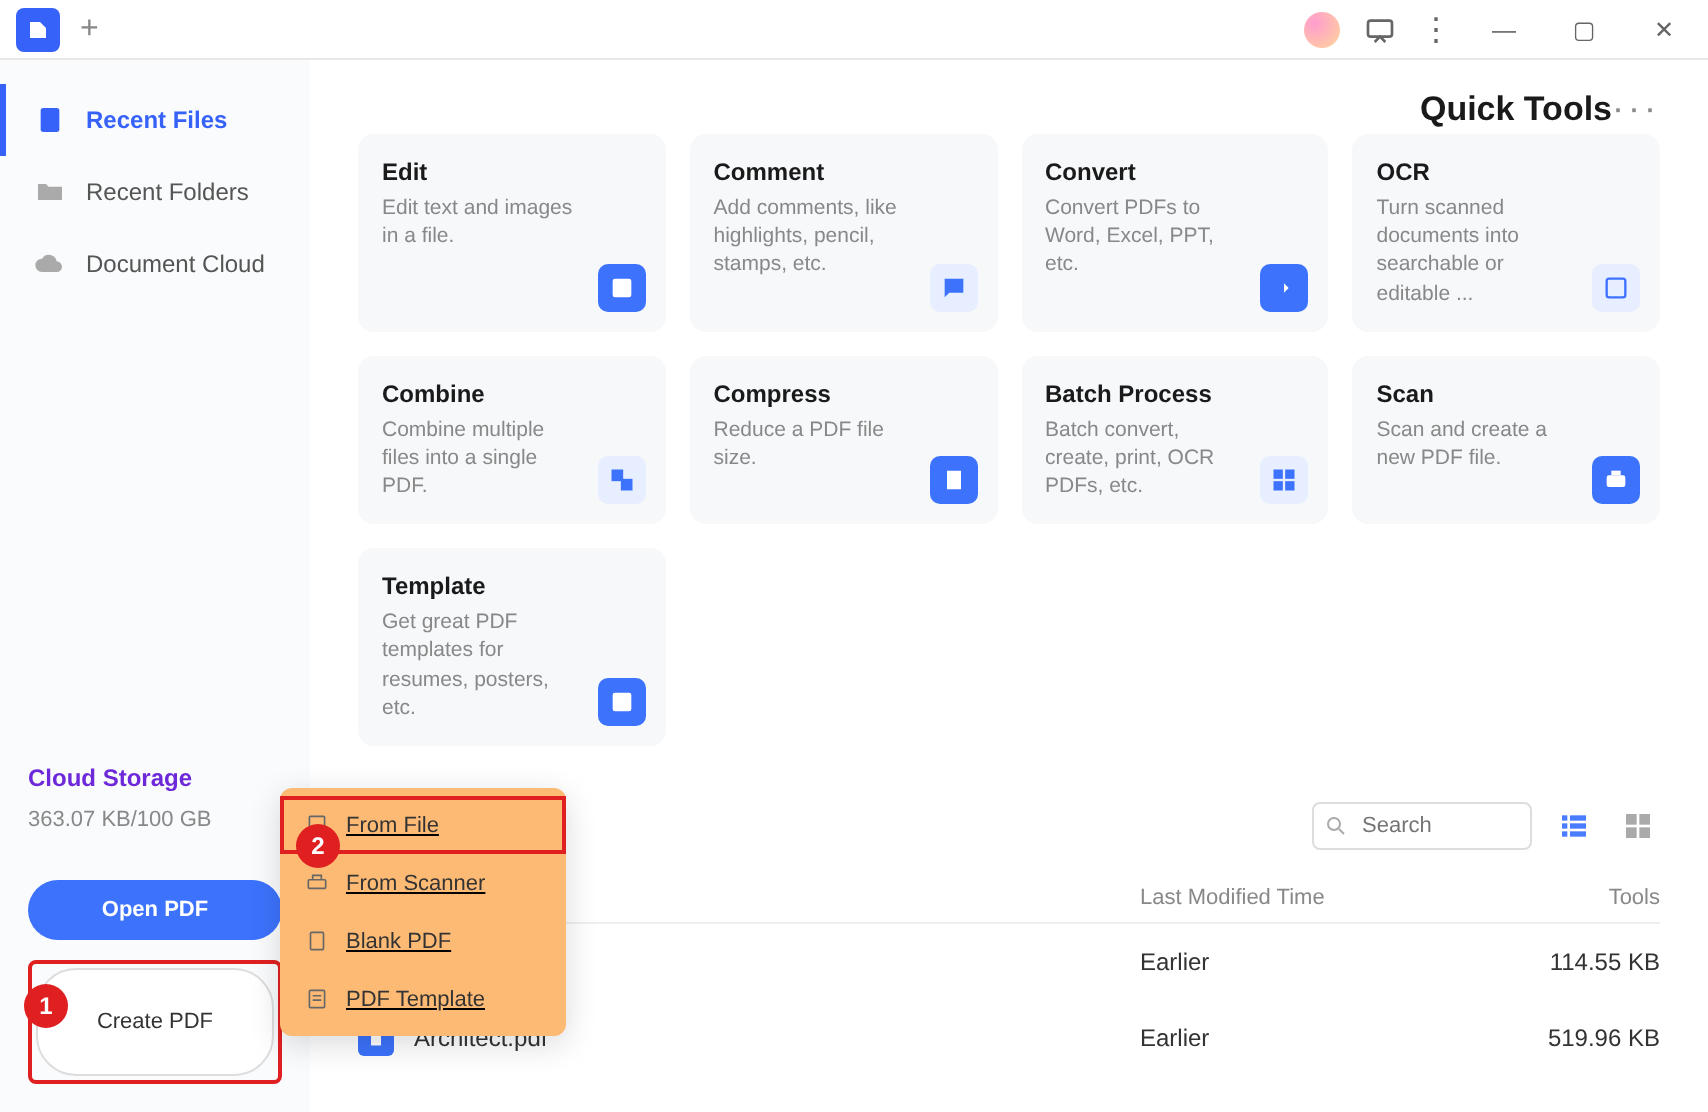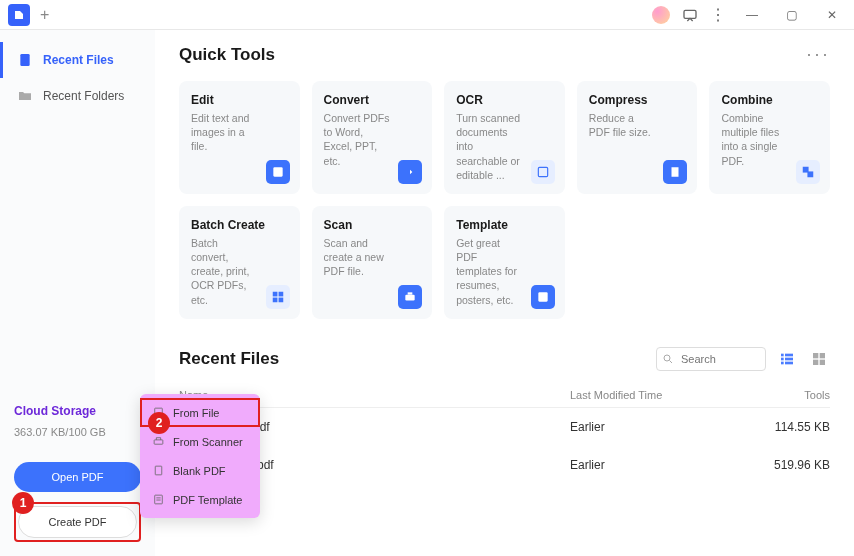--- a/index.html
+++ b/index.html
@@ -15,49 +15,49 @@
 .main { display: flex; height: calc(100% - 30px); }
 .sidebar { width: 155px; background: #fafbfc; display: flex; flex-direction: column; padding-top: 12px; }
 .nav-item { display: flex; align-items: center; gap: 10px; padding: 10px 14px; font-size: 12px; color: #555; cursor: pointer; border-left: 3px solid transparent; }
 .nav-item.active { color: #3662fa; border-left-color: #3662fa; font-weight: 600; }
 .nav-item.active .nav-icon { color: #3662fa; }
 .nav-icon { width: 16px; height: 16px; color: #aaa; }
 .nav-icon svg { width: 100%; height: 100%; fill: currentColor; }
 .sidebar-bottom { margin-top: auto; padding: 14px; }
 .storage-title { font-size: 12px; font-weight: 600; color: #6d28d9; margin-bottom: 8px; }
 .storage-value { font-size: 11px; color: #888; margin-bottom: 24px; }
-.btn-primary { width: 100%; padding: 9px 0; background: #3c72fc; color: #fff; border: none; border-radius: 20px; font-size: 11px; font-weight: 400; cursor: pointer; margin-bottom: 10px; }
-.btn-secondary { width: 100%; padding: 9px 0; background: #fff; color: #333; border: 1px solid #ddd; border-radius: 20px; font-size: 11px; font-weight: 500; cursor: pointer; }
+.btn-primary { width: 100%; padding: 9px 0; background: #3c72fc; color: #fff; border: none; border-radius: 20px; font-size: 11px; font-weight: 700; cursor: pointer; margin-bottom: 10px; }
+.btn-secondary { width: 100%; padding: 20px 0; background: #fff; color: #333; border: 1px solid #ddd; border-radius: 20px; font-size: 11px; font-weight: 500; cursor: pointer; }
 .create-wrap { position: relative; border: 2px solid #e02020; padding: 2px; border-radius: 4px; }
 .content { flex: 1; padding: 14px 24px; overflow: auto; background: #fff; }
-.content-header { display: flex; align-items: center; justify-content: space-between; margin-bottom: 16px; }
+.content-header { display: flex; align-items: center; justify-content: flex-end; margin-bottom: 2px; }
 .section-title { font-size: 17px; font-weight: 700; color: #1a1a1a; }
 .more-icon { color: #888; font-size: 18px; letter-spacing: 2px; }
-.tools-grid { display: grid; grid-template-columns: repeat(5, 1fr); gap: 12px; margin-bottom: 28px; }
+.tools-grid { display: grid; grid-template-columns: repeat(4, 1fr); gap: 12px; margin-bottom: 28px; }
 .tool-card { background: #f6f8fa; border-radius: 8px; padding: 12px; position: relative; min-height: 72px; cursor: pointer; }
 .tool-title { font-size: 12px; font-weight: 700; color: #1a1a1a; margin-bottom: 4px; }
 .tool-desc { font-size: 10.5px; color: #888; line-height: 1.35; padding-right: 30px; }
 .tool-icon { position: absolute; right: 10px; bottom: 10px; width: 24px; height: 24px; background: #3c72fc; border-radius: 5px; display: flex; align-items: center; justify-content: center; }
 .tool-icon.light { background: #e6eeff; }
 .tool-icon svg { width: 14px; height: 14px; fill: #fff; }
 .tool-icon.light svg { fill: #3c72fc; }
 .recent-header { display: flex; align-items: center; justify-content: space-between; margin-bottom: 12px; }
 .recent-right { display: flex; align-items: center; gap: 10px; }
 .search-box { position: relative; }
 .search-box input { width: 110px; padding: 5px 8px 5px 24px; border: 1px solid #ddd; border-radius: 4px; font-size: 11px; outline: none; }
 .search-box svg { position: absolute; left: 6px; top: 50%; transform: translateY(-50%); width: 12px; height: 12px; fill: #aaa; }
 .view-btn { width: 22px; height: 22px; display: flex; align-items: center; justify-content: center; color: #888; }
 .table-head { display: flex; font-size: 11px; color: #888; padding: 6px 0; border-bottom: 1px solid #eee; }
 .table-row { display: flex; align-items: center; font-size: 12px; color: #333; padding: 10px 0; }
 .col-name { flex: 1; display: flex; align-items: center; gap: 10px; }
 .col-modified { width: 180px; }
 .col-size { width: 80px; text-align: right; }
 .file-icon { width: 18px; height: 18px; background: #3c72fc; border-radius: 3px; display: flex; align-items: center; justify-content: center; }
 .file-icon svg { width: 10px; height: 10px; fill: #fff; }
-.popup { position: absolute; left: 140px; bottom: 38px; width: 120px; background: #f0abfc; border-radius: 6px; box-shadow: 0 4px 16px rgba(0,0,0,0.15); padding: 4px 0; z-index: 100; }
+.popup { position: absolute; left: 140px; bottom: 38px; width: 143px; background: #fdba74; border-radius: 6px; box-shadow: 0 4px 16px rgba(0,0,0,0.15); padding: 4px 0; z-index: 100; text-decoration: underline; }
 .popup-item { display: flex; align-items: center; gap: 8px; padding: 8px 12px; font-size: 11px; color: #333; cursor: pointer; }
 .popup-item.highlighted { outline: 2px solid #e02020; outline-offset: -2px; }
 .popup-item svg { width: 13px; height: 13px; fill: none; stroke: #666; stroke-width: 1.5; }
 .badge { position: absolute; width: 22px; height: 22px; background: #e02020; color: #fff; border-radius: 50%; display: flex; align-items: center; justify-content: center; font-size: 12px; font-weight: 700; z-index: 200; }
 .badge-1 { left: 12px; bottom: 42px; }
 .badge-2 { left: 148px; bottom: 122px; }
 </style>
 </head>
 <body>
 
@@ -90,20 +90,26 @@
             <rect x="5" y="3" width="14" height="18" rx="2"></rect>
           </svg></span>
       <span>Recent Files</span>
     </div>
     <div class="nav-item">
       <span class="nav-icon"><svg viewBox="0 0 24 24">
             <path d="M3 6h6l2 2h10v10H3z"></path>
           </svg></span>
       <span>Recent Folders</span>
     </div>
+    <div class="nav-item">
+      <span class="nav-icon"><svg viewBox="0 0 24 24">
+            <path d="M6 18a5 5 0 010-10 6 6 0 0111 2 4 4 0 010 8H6z"></path>
+          </svg></span>
+      <span>Document Cloud</span>
+    </div>
     <div class="sidebar-bottom">
       <div class="storage-title">Cloud Storage</div>
       <div class="storage-value">363.07 KB/100 GB</div>
       <button class="btn-primary">Open PDF</button>
       <div class="create-wrap">
         <button class="btn-secondary">Create PDF</button>
       </div>
     </div>
   </div>
 
@@ -116,58 +122,67 @@
       <div class="tool-card">
           <div class="tool-title">Edit</div>
           <div class="tool-desc">Edit text and images in a file.</div>
           <div class="tool-icon">
             <svg viewBox="0 0 24 24">
               <rect x="4" y="4" width="16" height="16" rx="2"></rect>
             </svg>
           </div>
         </div>
       <div class="tool-card">
+          <div class="tool-title">Comment</div>
+          <div class="tool-desc">Add comments, like highlights, pencil, stamps, etc.</div>
+          <div class="tool-icon light">
+            <svg viewBox="0 0 24 24">
+              <path d="M4 4h16v12H8l-4 4z"></path>
+            </svg>
+          </div>
+        </div>
+      <div class="tool-card">
           <div class="tool-title">Convert</div>
           <div class="tool-desc">Convert PDFs to Word, Excel, PPT, etc.</div>
           <div class="tool-icon">
             <svg viewBox="0 0 24 24">
               <path d="M4 12h12m-4-4l4 4-4 4"></path>
             </svg>
           </div>
         </div>
       <div class="tool-card">
           <div class="tool-title">OCR</div>
           <div class="tool-desc">Turn scanned documents into searchable or editable ...</div>
           <div class="tool-icon light">
             <svg viewBox="0 0 24 24">
               <rect x="4" y="4" width="16" height="16" rx="2" fill="none" stroke="#3c72fc" stroke-width="2"></rect>
             </svg>
           </div>
         </div>
       <div class="tool-card">
-          <div class="tool-title">Compress</div>
-          <div class="tool-desc">Reduce a PDF file size.</div>
-          <div class="tool-icon">
-            <svg viewBox="0 0 24 24">
-              <path d="M6 4h12v16H6zM10 8h4M10 12h4"></path>
-            </svg>
-          </div>
-        </div>
-      <div class="tool-card">
           <div class="tool-title">Combine</div>
           <div class="tool-desc">Combine multiple files into a single PDF.</div>
           <div class="tool-icon light">
             <svg viewBox="0 0 24 24">
               <rect x="3" y="3" width="10" height="10"></rect>
               <rect x="11" y="11" width="10" height="10"></rect>
             </svg>
           </div>
         </div>
       <div class="tool-card">
-          <div class="tool-title">Batch Create</div>
+          <div class="tool-title">Compress</div>
+          <div class="tool-desc">Reduce a PDF file size.</div>
+          <div class="tool-icon">
+            <svg viewBox="0 0 24 24">
+              <path d="M6 4h12v16H6zM10 8h4M10 12h4"></path>
+            </svg>
+          </div>
+        </div>
+      <div class="tool-card">
+          <div class="tool-title">Batch Process</div>
           <div class="tool-desc">Batch convert, create, print, OCR PDFs, etc.</div>
           <div class="tool-icon light">
             <svg viewBox="0 0 24 24">
               <rect x="3" y="3" width="8" height="8"></rect>
               <rect x="13" y="3" width="8" height="8"></rect>
               <rect x="3" y="13" width="8" height="8"></rect>
               <rect x="13" y="13" width="8" height="8"></rect>
             </svg>
           </div>
         </div>

